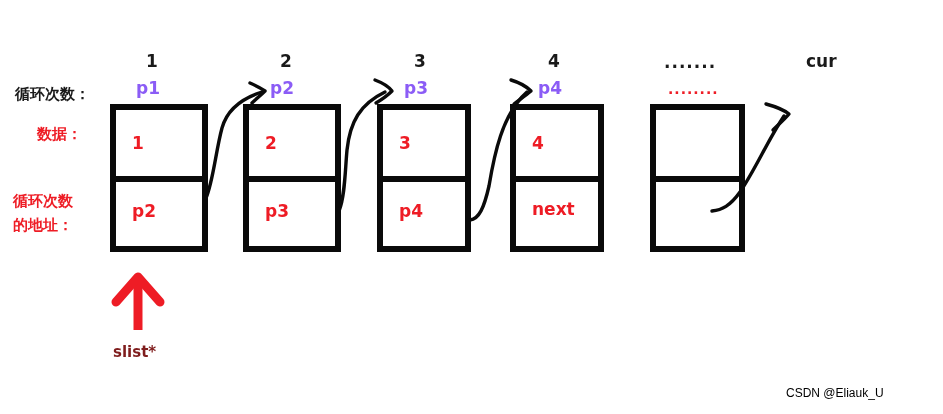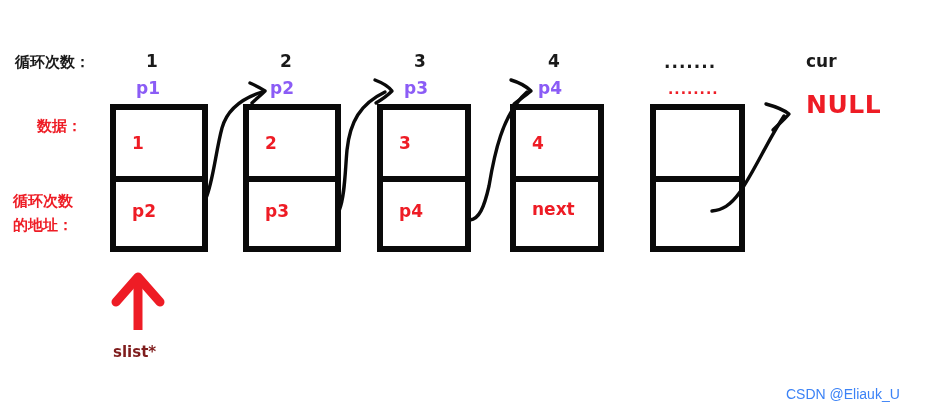--- a/index.html
+++ b/index.html
@@ -11,21 +11,21 @@
     font-family: "DejaVu Sans", "Liberation Sans", sans-serif;
   }
   #canvas {
     position: relative;
     width: 943px;
     height: 414px;
     background: #ffffff;
     overflow: hidden;
   }
   .abs { position: absolute; }
-  .black { color: #1a1a1a; }
+  .black { color: #1a1a1a; margin-top: 32px; }
   .red   { color: #ee1c25; }
 
   .row-label {
     font-size: 15px;
     font-weight: bold;
     white-space: nowrap;
   }
   .count-label {
     font-size: 17px;
     font-weight: bold;
@@ -96,22 +96,22 @@
     position: absolute;
     left: 0;
     top: 0;
     width: 943px;
     height: 414px;
     pointer-events: none;
   }
 
   
   .watermark {
-    font-size: 14px;
-    color: #3b82f6;
+    font-size: 12px;
+    color: #000000;
     white-space: nowrap;
     font-family: "Liberation Sans", sans-serif;
   }
   .slist-label {
     font-size: 15px;
     font-weight: bold;
     color: #7f1d1d;
     white-space: nowrap;
   }
 </style>
@@ -127,23 +127,22 @@
   <div class="abs count-label" style="left:414px; top:51px;">3</div>
   <div class="abs count-label" style="left:548px; top:51px;">4</div>
   <div class="abs dots dots-black" style="left:664px; top:52px;">.......</div>
   <div class="abs cur-label" style="left:806px; top:51px;">cur</div>
 
   <div class="abs ptr-label" style="left:136px; top:78px;">p1</div>
   <div class="abs ptr-label" style="left:270px; top:78px;">p2</div>
   <div class="abs ptr-label" style="left:404px; top:78px;">p3</div>
   <div class="abs ptr-label" style="left:538px; top:78px;">p4</div>
   <div class="abs dots dots-red" style="left:668px; top:81px;">........</div>
-  <div class="abs null-label" style="left:806px; top:90px;">NULL</div>
-
-  <div class="abs row-label red" style="left:37px; top:117px;">数据：</div>
+
+  <div class="abs row-label red" style="left:37px; top:125px;">数据：</div>
   <div class="abs row-label red" style="left:13px; top:192px;">循环次数</div>
   <div class="abs row-label red" style="left:13px; top:216px;">的地址：</div>
 
   <div class="node" style="left:110px; top:104px; width:98px; height:148px;">
     <div class="cell cell-top" style="height:66px;">
       <span class="cell-text">1</span>
     </div>
     <div class="divider" style="top:66px;"></div>
     <div class="cell cell-bottom" style="height:70px;">
       <span class="cell-text">p2</span>

